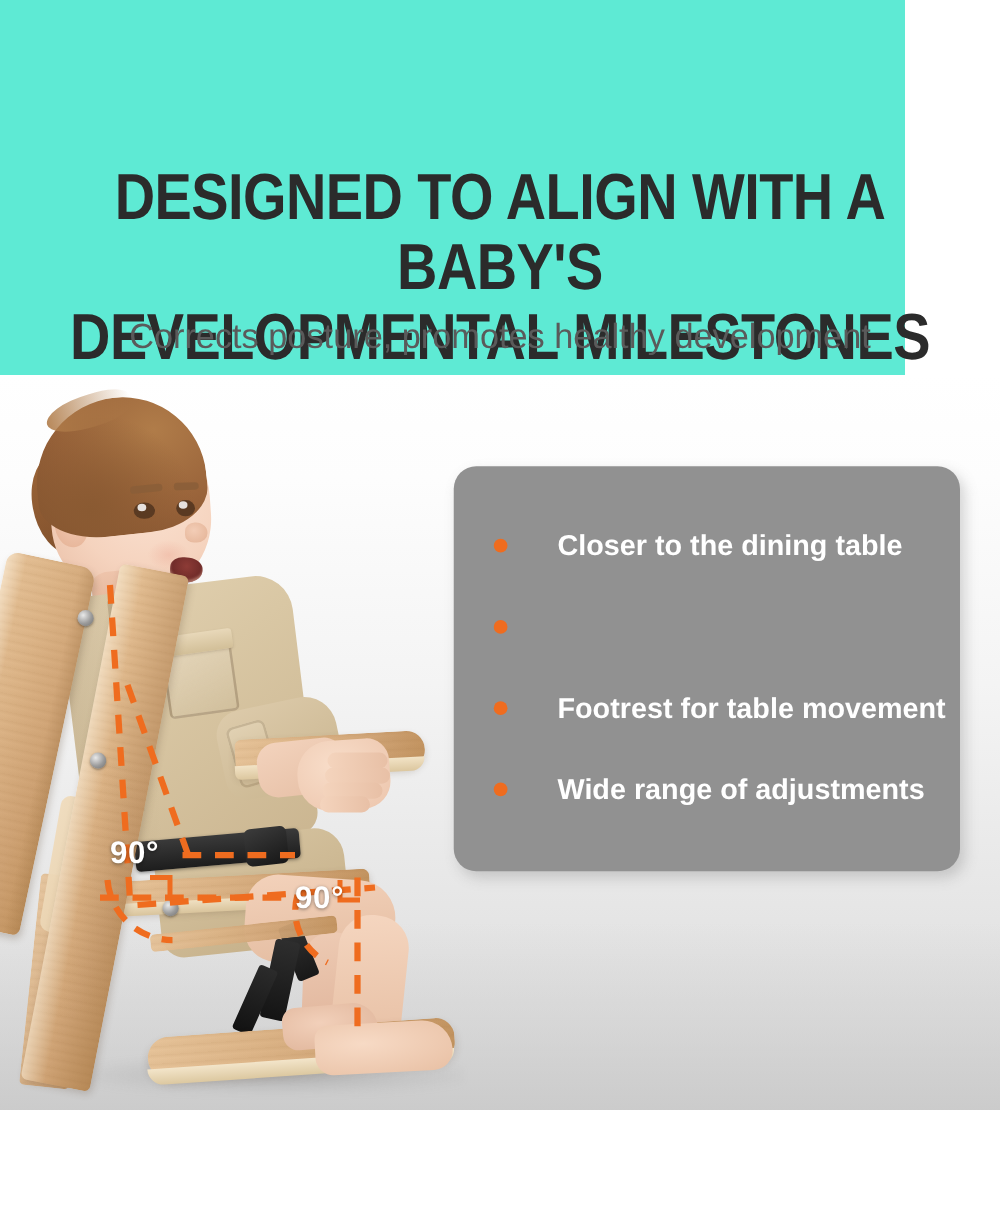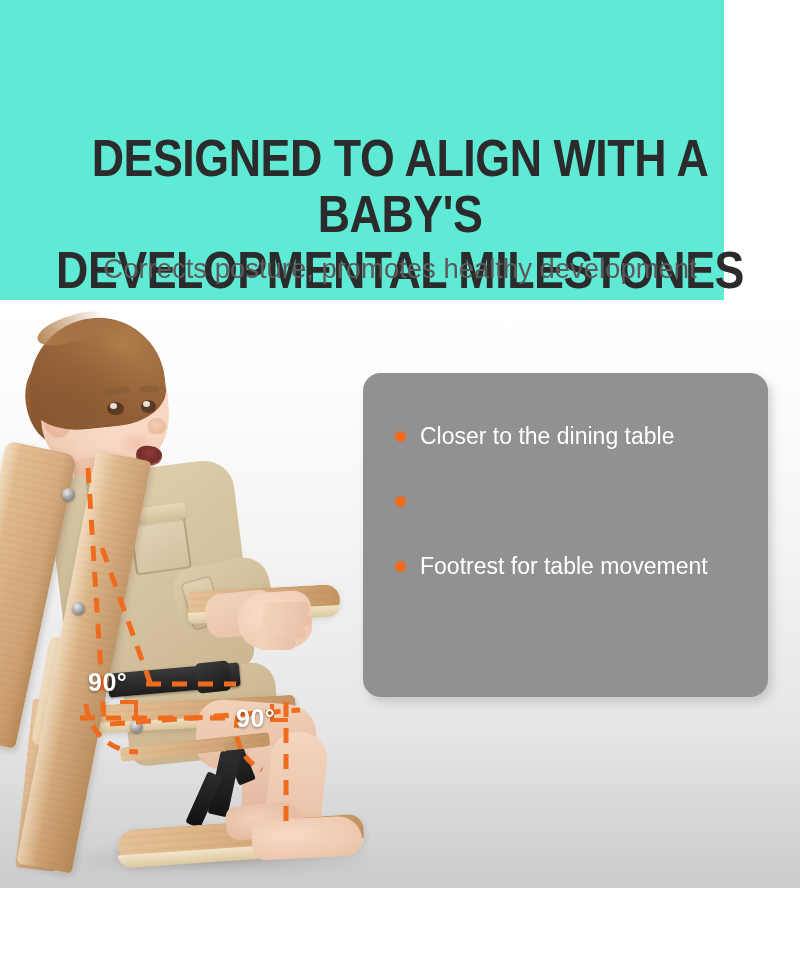--- a/index.html
+++ b/index.html
@@ -327,21 +327,21 @@
   .bullets{position:absolute;left:0;top:0;width:405px;height:324px;}
   .brow-item{position:absolute;left:32px;width:360px;height:30px;display:flex;align-items:center;}
   .brow-item:nth-child(1){top:48px;}
   .brow-item:nth-child(2){top:113px;}
   .brow-item:nth-child(3){top:178px;}
   .brow-item:nth-child(4){top:243px;}
   .dot{
     width:11px;height:11px;border-radius:50%;background:#ef6c1f;flex:0 0 auto;
   }
   .blabel{
-    margin-left:14px;color:#ffffff;font-size:23px;line-height:30px;font-weight:400;
+    margin-left:40px;color:#ffffff;font-size:23px;line-height:30px;font-weight:700;
     white-space:nowrap;
   }
 </style>
 </head>
 <body>
 
 <div class="page">
 
   <div class="header">
     <div class="headline">DESIGNED TO ALIGN WITH A BABY'S
@@ -460,16 +460,20 @@
         <span class="dot"></span>
         <span class="blabel">Closer to the dining table</span>
       </div>
       <div class="brow-item">
         <span class="dot"></span>
       </div>
       <div class="brow-item">
         <span class="dot"></span>
         <span class="blabel">Footrest for table movement</span>
       </div>
+      <div class="brow-item">
+        <span class="dot"></span>
+        <span class="blabel">Wide range of adjustments</span>
+      </div>
     </div>
   </div>
 
 </div>
 
 </body></html>

